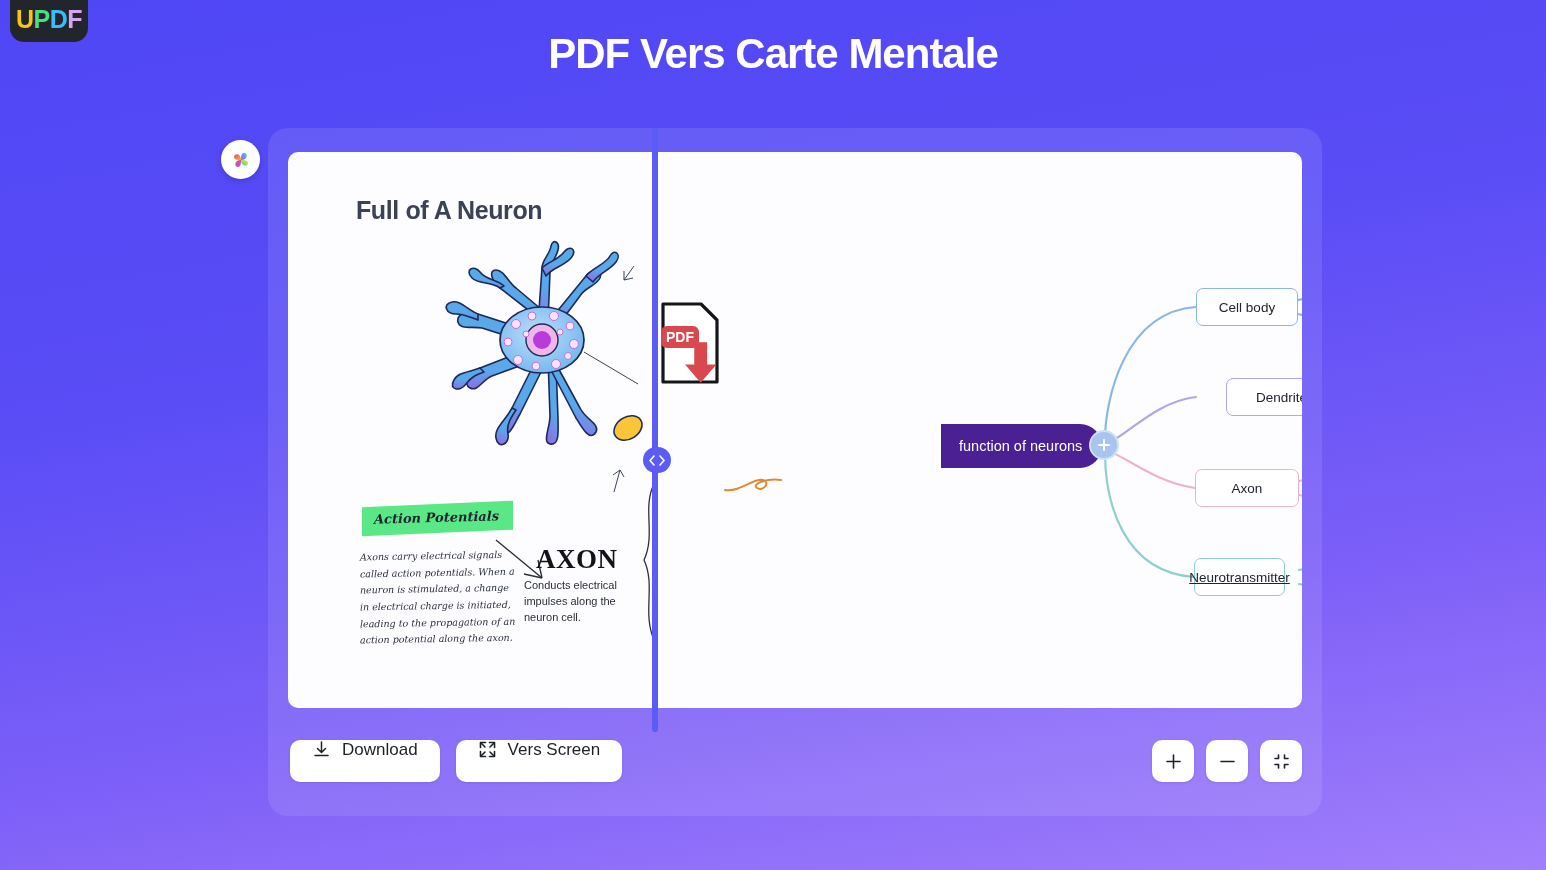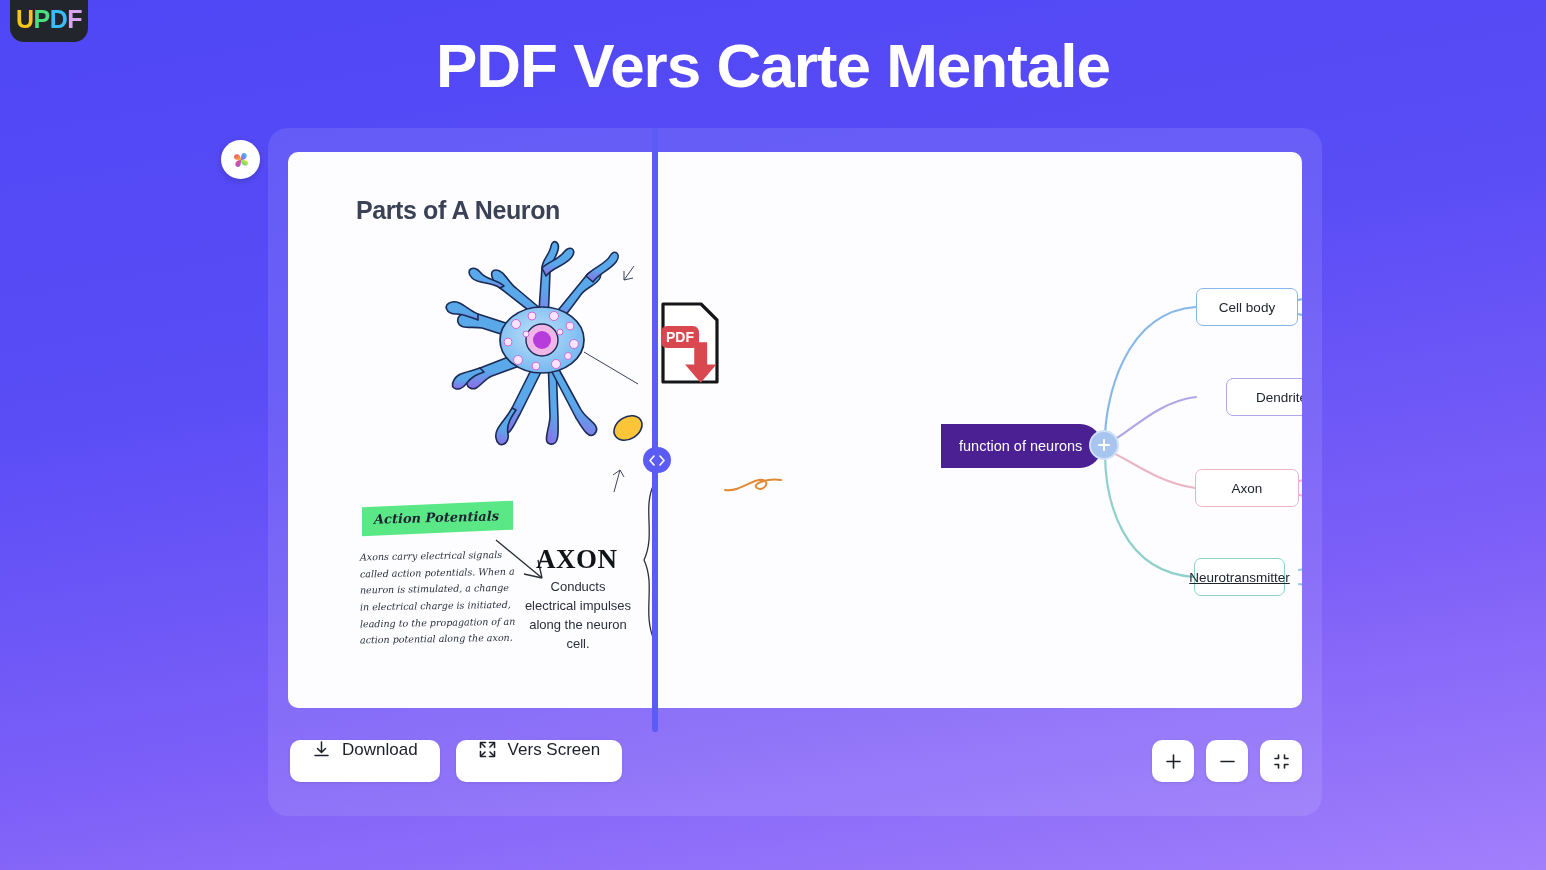--- a/index.html
+++ b/index.html
@@ -26,21 +26,21 @@
   .logo span:nth-child(1){ color:#f5c518; }
   .logo span:nth-child(2){ color:#4ade80; }
   .logo span:nth-child(3){ color:#38bdf8; }
   .logo span:nth-child(4){ color:#d8a4f0; }
 
   
   .page-title {
     position: absolute; top: 30px; left: 0; width: 100%;
     text-align: center;
     color: #ffffff;
-    font-size: 62px; font-weight: 800; letter-spacing: -1px;
+    font-size: 42px; font-weight: 800; letter-spacing: -1px;
   }
 
   
   .panel {
     position: absolute;
     left: 268px; top: 128px;
     width: 1054px; height: 688px;
     background: rgba(255,255,255,0.10);
     border-radius: 20px;
   }
@@ -94,21 +94,21 @@
     transform: skewY(-1deg);
   }
   .axon-word {
     position: absolute; left: 248px; top: 392px;
     font-family: "Liberation Serif", serif;
     font-weight: 700; font-size: 27px; color: #111318;
     letter-spacing: 0.5px;
   }
   .axon-desc {
     position: absolute; left: 236px; top: 426px; width: 108px;
-    font-size: 13px; line-height: 1.45; color: #2b2f3a; text-align: center;
+    font-size: 11px; line-height: 1.45; color: #2b2f3a;
   }
   .pdf-file-icon { position: absolute; left: 371px; top: 148px; }
 
   
   .splitter {
     position: absolute; left: 652px; top: 128px;
     width: 6px; height: 604px;
     background: #5b5bf5; border-radius: 3px;
     z-index: 5;
   }
@@ -227,21 +227,21 @@
     <path d="M13 13 C20 13,20 6,16 6 C13 6,13 10,13 13Z" fill="url(#cl2)"></path>
     <path d="M13 13 C13 20,20 20,20 16 C20 13,16 13,13 13Z" fill="url(#cl3)"></path>
     <path d="M13 13 C6 13,6 20,10 20 C13 20,13 16,13 13Z" fill="url(#cl4)"></path>
   </svg>
 </div>
 
 <div class="card">
 
   <div class="pdf-side">
 
-    <div class="doc-title">Parts of A Neuron</div>
+    <div class="doc-title">Full of A Neuron</div>
 
     <svg class="neuron-art" width="210" height="260" viewBox="0 0 210 260">
       <defs>
         <linearGradient id="ng" x1="0.4" y1="0" x2="0.2" y2="1">
           <stop offset="0%" stop-color="#58a9ea"></stop>
           <stop offset="55%" stop-color="#5aa8ea"></stop>
           <stop offset="100%" stop-color="#8b6ee8"></stop>
         </linearGradient>
         <radialGradient id="somag" cx="0.45" cy="0.42" r="0.65">
           <stop offset="0%" stop-color="#bfe0fa"></stop>

